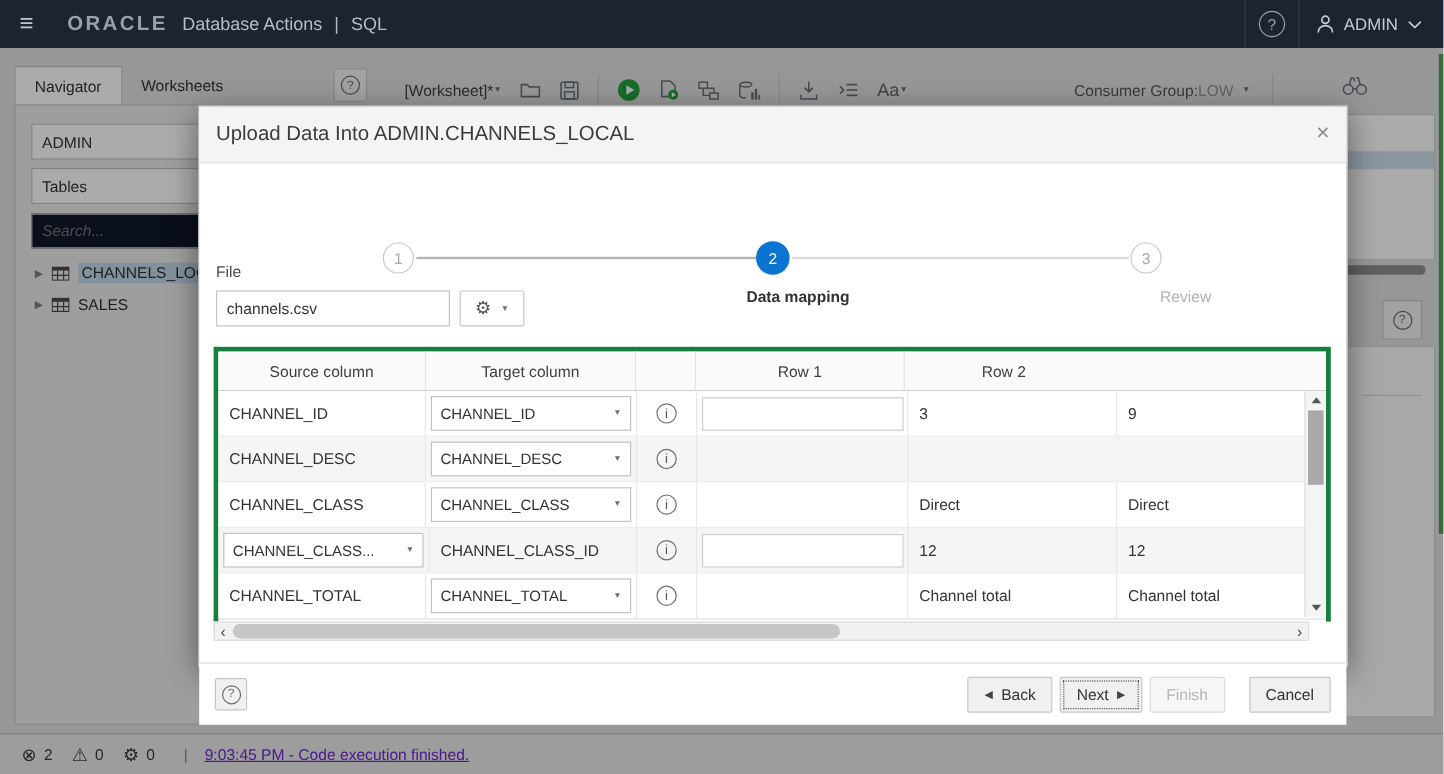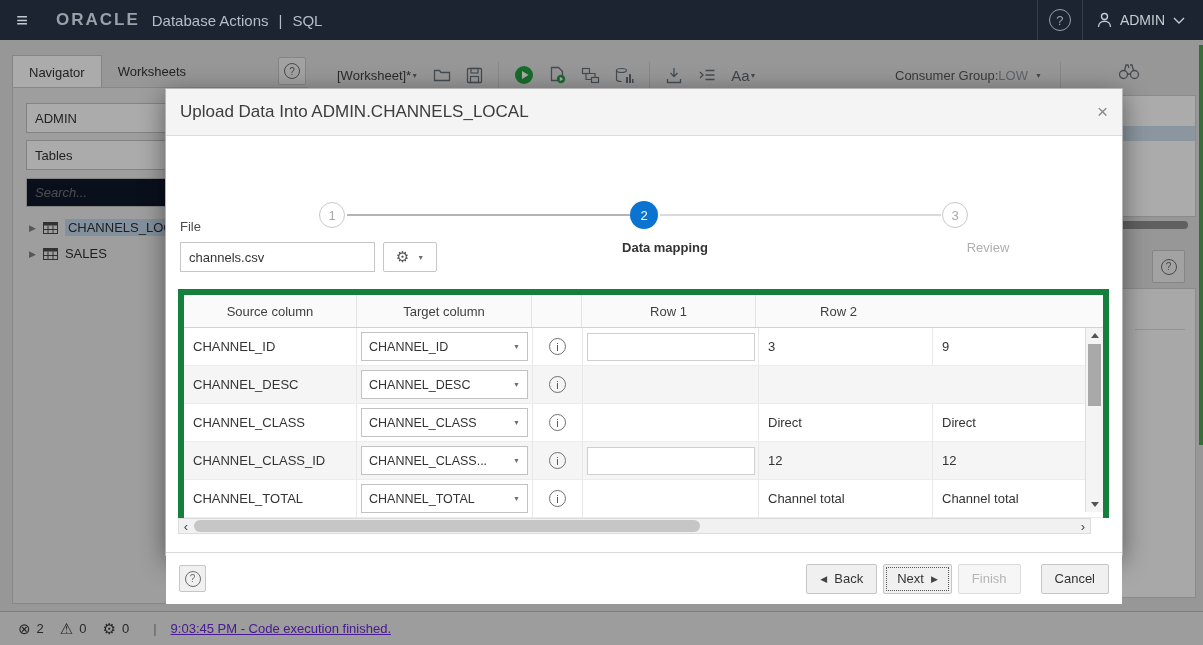--- a/index.html
+++ b/index.html
@@ -66,21 +66,21 @@
   .step-circle { position:absolute; width:26px; height:26px; border-radius:50%; background:#fff; border:1px solid #c9c9c9; color:#a9a9a9; font-size:13px; display:flex; align-items:center; justify-content:center; cursor:pointer; }
   .step-circle.active { width:28px; height:28px; background:#0b74d1; border:none; color:#fff; }
   .step-label { position:absolute; top:104px; transform:translateX(-50%); font-size:13px; color:#b0b0b0; white-space:nowrap; }
   .step-label.active { color:#333; font-weight:600; }
 
   .file-label { position:absolute; left:14px; top:130px; font-size:13px; color:#4a4a4a; }
   .file-input { position:absolute; left:14px; top:153px; width:195px; height:30px; border:1px solid #c6c6c6; font-size:13px; color:#333; padding:0 8px; font-family:"Liberation Sans",sans-serif; }
   .file-gear-btn { position:absolute; left:217px; top:153px; width:54px; height:30px; background:#fff; border:1px solid #c6c6c6; border-radius:2px; display:flex; align-items:center; justify-content:center; gap:8px; cursor:pointer; color:#555; }
   .file-gear-btn .g { font-size:15px; }
 
-  .map-table { position:absolute; left:12px; top:200px; width:931px; height:229px; border:6px solid #15803d; background:#fff; }
+  .map-table { position:absolute; left:12px; top:200px; width:931px; height:229px; border:4px solid #15803d; background:#fff; }
   .thead { display:flex; height:33px; background:#fafafa; border-bottom:1px solid #d2d2d2; }
   .th { font-size:13px; color:#3f3f3f; display:flex; align-items:center; justify-content:center; border-right:1px solid #e3e3e3; }
   .trow { display:flex; height:38px; border-bottom:1px solid #ececec; background:#fff; }
   .trow.alt { background:#f5f5f5; }
   .td { font-size:13px; color:#333; display:flex; align-items:center; border-right:1px solid #e8e8e8; padding-left:9px; }
   .c1 { flex:0 0 173px; } .c2 { flex:0 0 175px; padding-left:0; } .c3 { flex:0 0 50px; justify-content:center; padding-left:0; }
   .c4 { flex:0 0 176px; padding-left:0; } .c5 { flex:0 0 174px; } .c6 { flex:1; border-right:none; }
   .sel { margin:0 4px; width:167px; height:29px; background:#fff; border:1px solid #c2c2c2; display:flex; align-items:center; padding:0 7px; font-size:12.5px; color:#333; cursor:pointer; }
   .sel .caret { margin-left:auto; }
   .fmt-input { margin-left:4px; width:168px; height:28px; border:1px solid #cfcfcf; font-family:"Liberation Sans",sans-serif; font-size:13px; padding:0 6px; }
@@ -363,27 +363,27 @@
         </div>
         <div class="td c3">
             <span class="info-i">i</span>
           </div>
         <div class="td c4"></div>
         <div class="td c5">Direct</div>
         <div class="td c6">Direct</div>
       </div>
 
       <div class="trow alt">
-        <div class="td c1">CHANNEL_CLASS_ID</div>
         <div class="td c2">
           <div class="sel">
               <span>CHANNEL_CLASS...</span>
               <span class="caret">▼</span>
             </div>
         </div>
+        <div class="td c1">CHANNEL_CLASS_ID</div>
         <div class="td c3">
             <span class="info-i">i</span>
           </div>
         <div class="td c4">
             <input class="fmt-input" style="">
           </div>
         <div class="td c5">12</div>
         <div class="td c6">12</div>
       </div>
 

